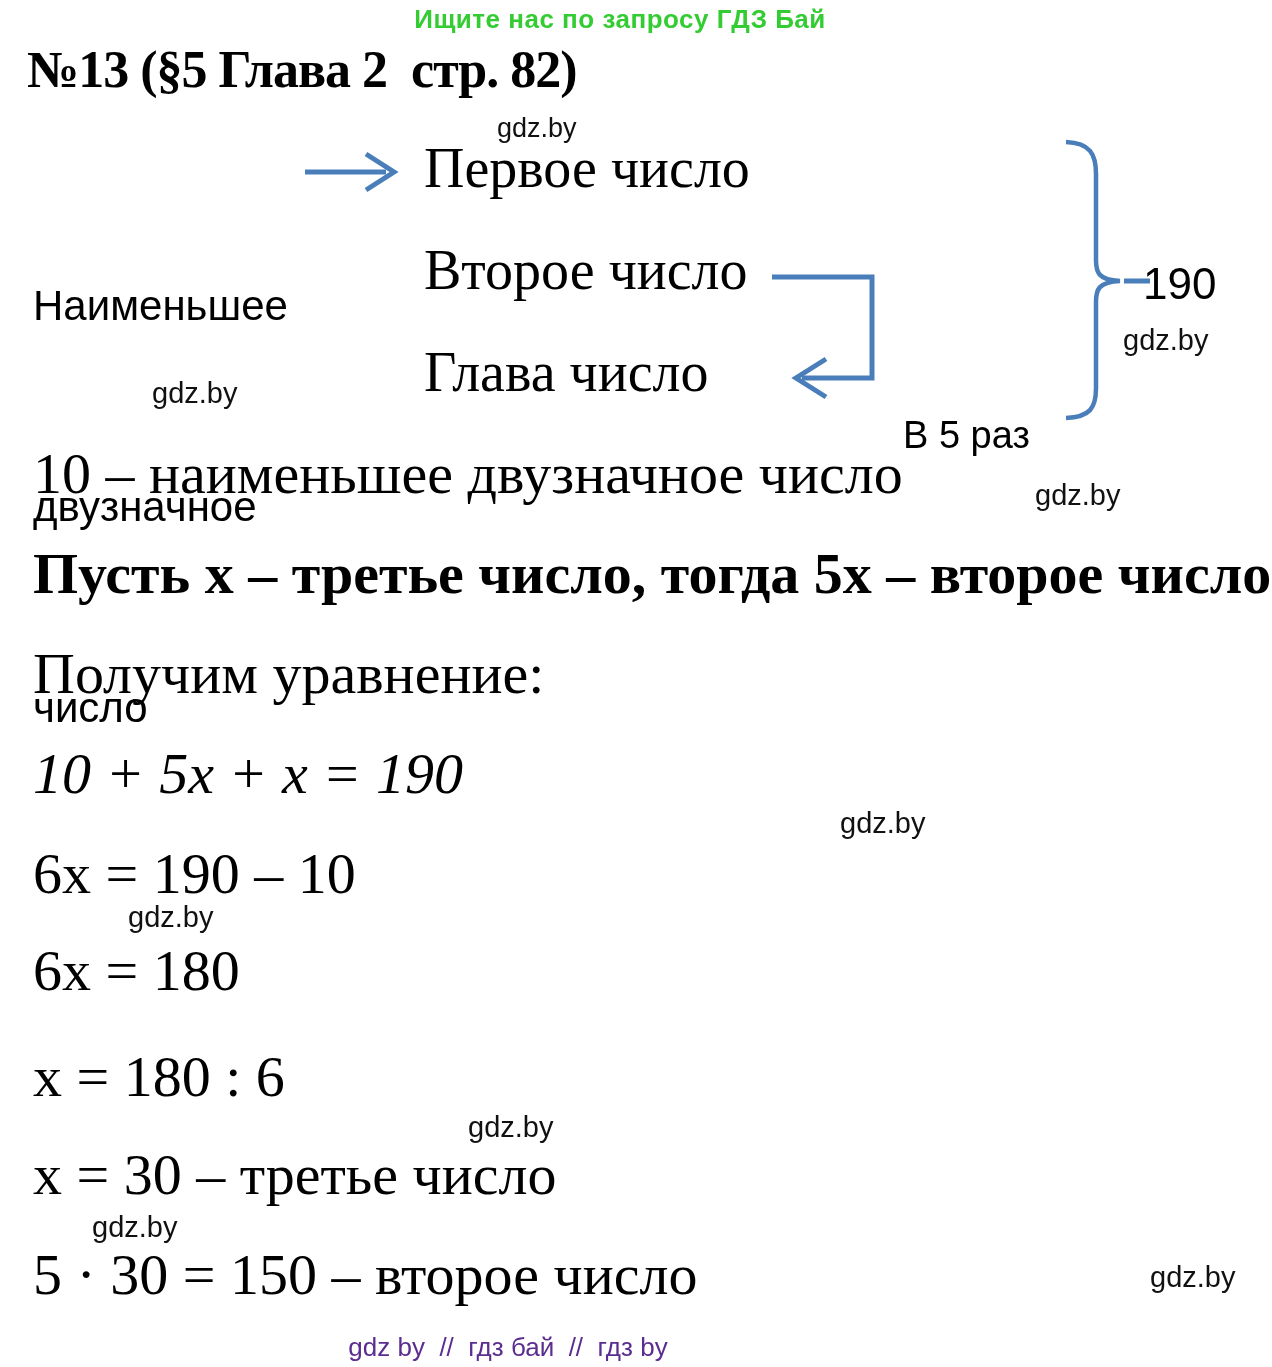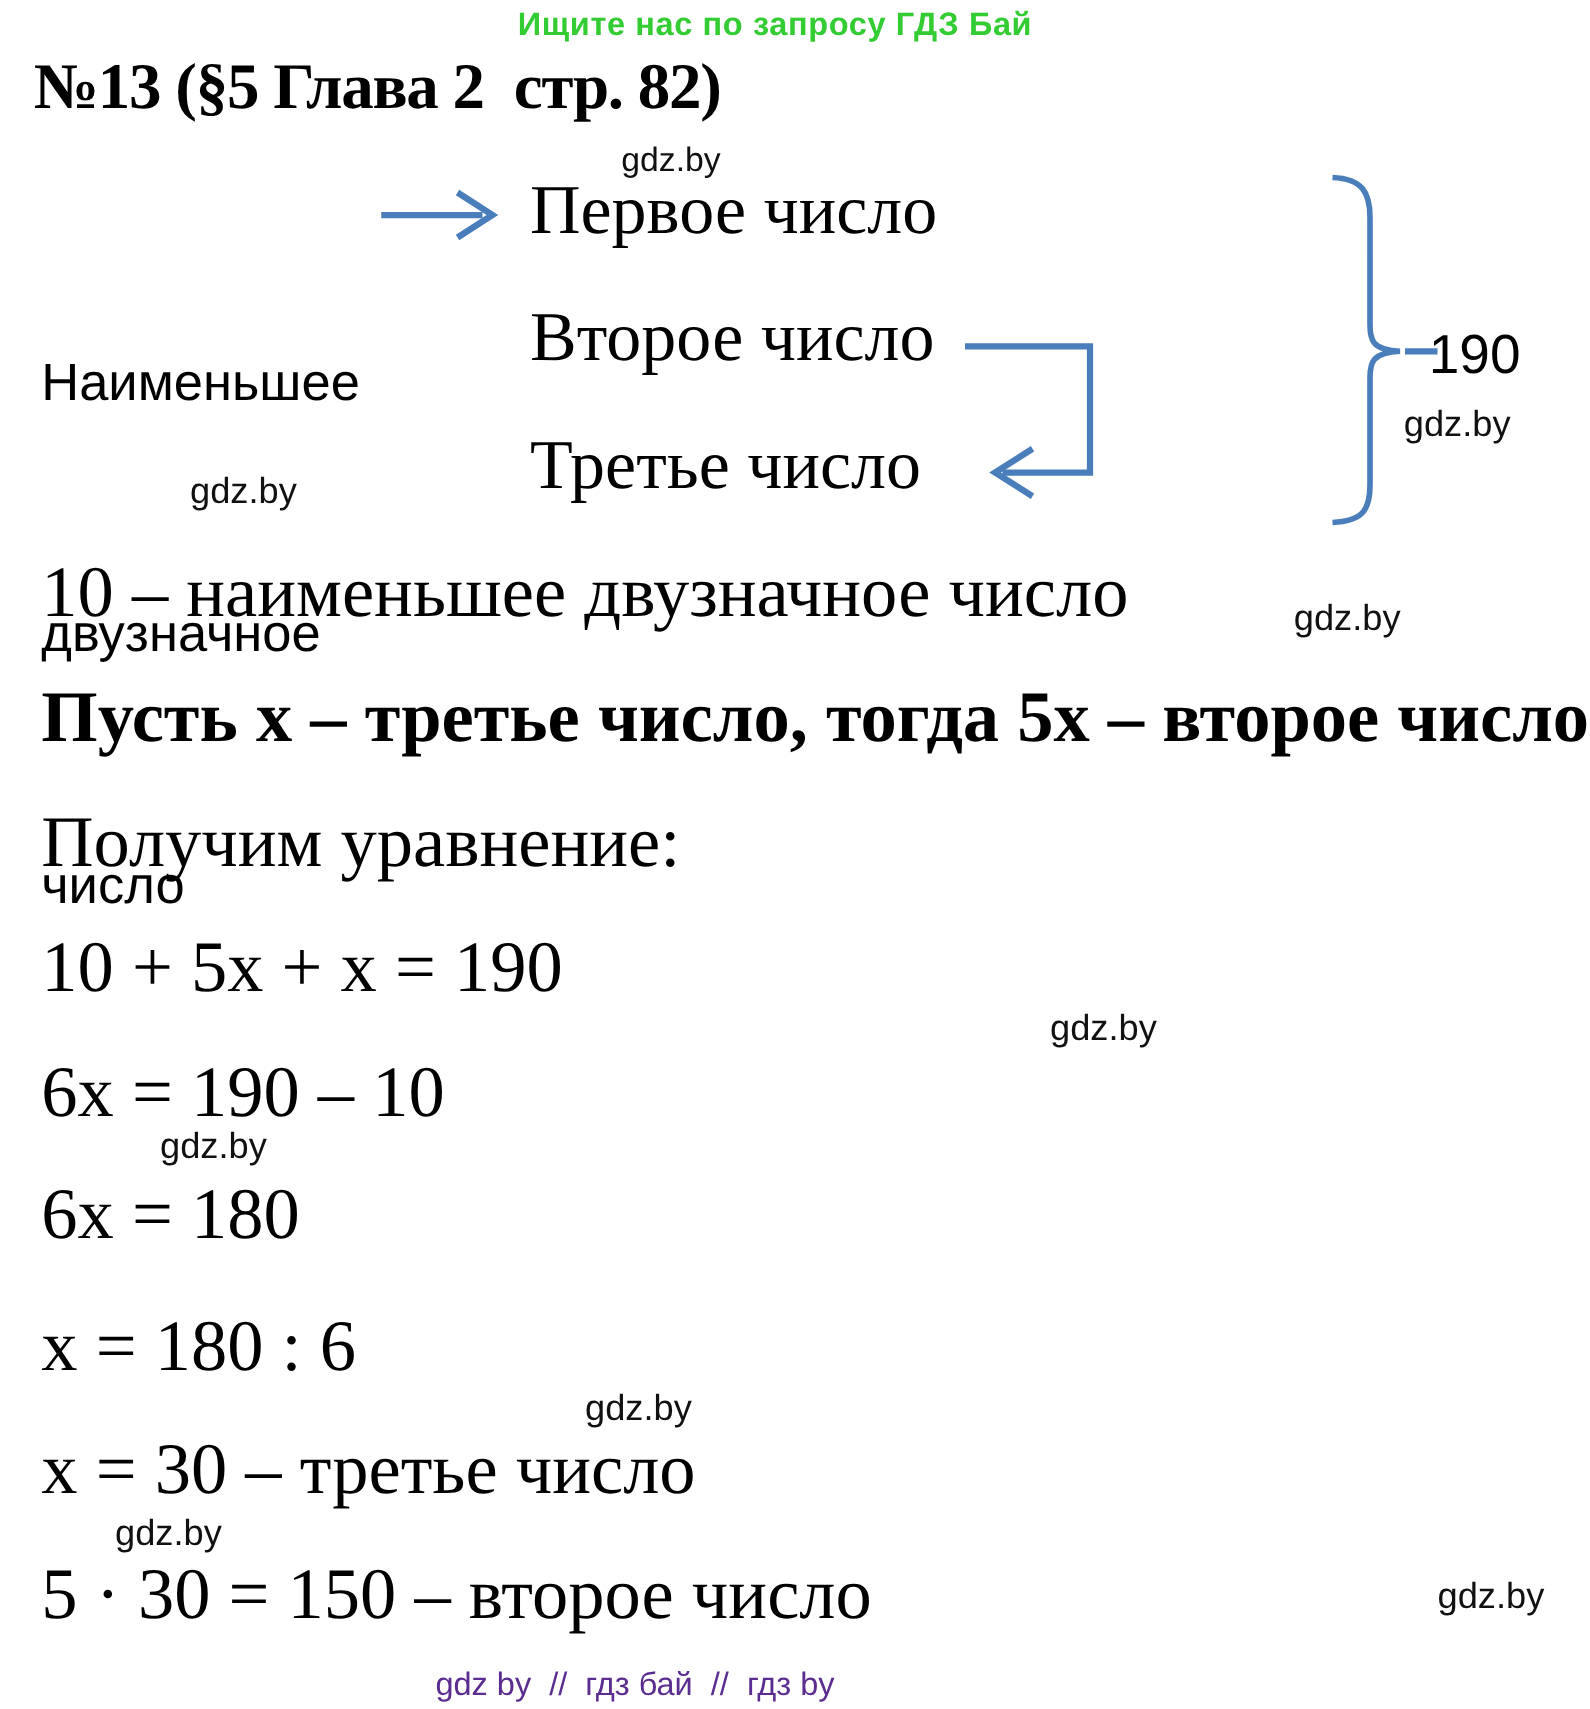--- a/index.html
+++ b/index.html
@@ -12,21 +12,21 @@
          font-weight:bold;font-size:52px;line-height:52px;letter-spacing:-1px;}
   
   .dlabel{top:138px;left:33px;font-size:42px;line-height:67px;}
   .ditem{font-family:"Liberation Serif",serif;font-size:56px;line-height:56px;left:424px;}
   .ditem.i1{top:140px;} .ditem.i2{top:242px;} .ditem.i3{top:344px;}
   .drel{top:263px;left:903px;font-size:38px;line-height:69px;}
   .dtotal{top:262px;left:1143px;font-size:44px;line-height:44px;}
   .dsvg{position:absolute;left:0;top:110px;pointer-events:none;}
   
   .sline{left:33px;font-family:"Liberation Serif",serif;font-size:58px;line-height:58px;}
-  .l0{top:445px;text-align:right;} .l1{top:545px;font-weight:bold;} .l2{top:645px;} .l3{top:745px;}
+  .l0{top:445px;text-align:right;} .l1{top:545px;font-weight:bold;} .l2{top:645px;} .l3{top:745px;font-style:italic;}
   .l4{top:845px;} .l5{top:942px;} .l6{top:1048px;} .l7{top:1146px;} .l8{top:1246px;}
   
   .wm{font-size:29px;line-height:29px;color:#111;}
   .wm.w1{top:114px;left:497px;font-size:27px;}
   .wm.w2{top:379px;left:152px;}
   .wm.w3{top:326px;left:1123px;}
   .wm.w4{top:481px;left:1035px;}
   .wm.w5{top:809px;left:840px;}
   .wm.w6{top:903px;left:128px;}
   .wm.w7{top:1113px;left:468px;}
@@ -59,23 +59,24 @@
       <path d="M826,249 L796,268 L826,287"></path>
     </g>
     <g stroke="#4a7ebb" stroke-width="4.5" fill="none">
       <path d="M1066,32 C1090,33 1096,44 1096,64 L1096,150 C1096,162 1098,170 1120,171 C1098,172 1096,180 1096,192 L1096,278 C1096,298 1090,307 1066,308"></path>
       <path d="M1124,171 H1150" stroke-width="5"></path>
     </g>
   </svg>
 
   <div class="abs ditem i1">Первое число</div>
   <div class="abs ditem i2">Второе число</div>
-  <div class="abs ditem i3">Третье число</div>
+  <div class="abs ditem i3">Глава число</div>
 
   <div class="abs drel">
+    <div>В 5 раз</div>
   </div>
 
   <div class="abs dtotal">190</div>
 
   <div class="abs sline l0">10 – наименьшее двузначное число</div>
   <div class="abs sline l1">Пусть х – третье число, тогда 5х – второе число</div>
   <div class="abs sline l2">Получим уравнение:</div>
   <div class="abs sline l3">10 + 5х + х = 190</div>
   <div class="abs sline l4">6х = 190 – 10</div>
   <div class="abs sline l5">6х = 180</div>

